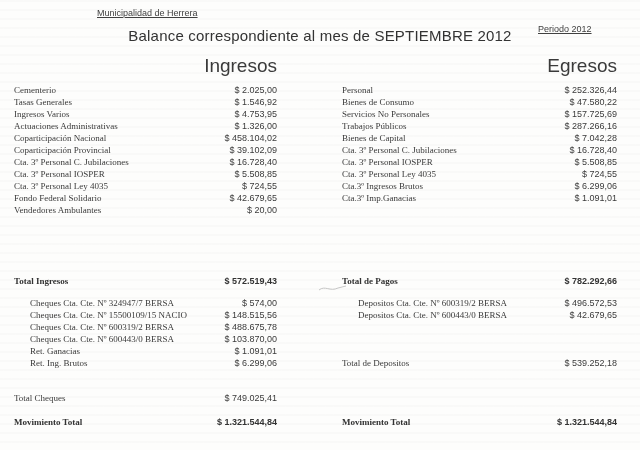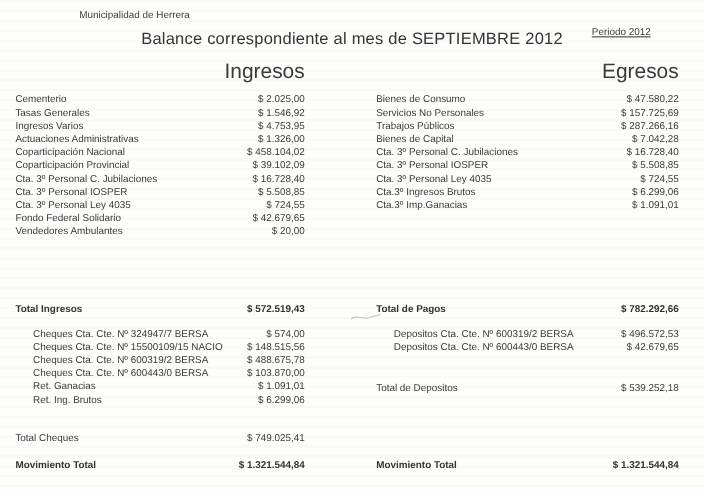--- a/index.html
+++ b/index.html
@@ -10,22 +10,22 @@
     color:#3a3a3a;
     overflow:hidden;
   }
   .page {
     position:relative;
     width:640px; height:450px;
     background:#fdfdfc;
     background-image:repeating-linear-gradient(180deg, rgba(0,0,0,0.015) 0 2px, transparent 2px 9px);
   }
   .org {
-    position:absolute; left:28px; top:8px;
-    font-size:9px; color:#404040;padding-left:44px;
+    position:absolute; left:53px; top:8px;
+    font-size:9px; text-decoration:underline; color:#404040;padding-left:44px;
   }
   .period {
     position:absolute; left:538px; top:24px;
     font-size:9px; text-decoration:underline; color:#404040;
   }
   .title {
     position:absolute; left:0; right:0; top:27px;
     text-align:center; font-size:15px; color:#333333;
     letter-spacing:0.2px;
   }
@@ -34,28 +34,28 @@
   .col-right { left:342px; width:275px; }
   .heading {
     position:absolute; top:0; left:0; right:0;
     text-align:right; font-size:19px; color:#3a3a3a;
   }
   .block { position:absolute; left:0; right:0; }
   .row {
     display:flex; justify-content:space-between; align-items:baseline;
     height:12px; line-height:12px; font-size:9px; white-space:nowrap;
   }
-  .row .lbl { text-align:left; }
+  .row .lbl { text-align:left;font-family:Liberation Serif, serif; }
   .row .val { text-align:right; }
   .bold, .bold .lbl, .bold .val { font-weight:bold; color:#333333; }
   .main-rows     { top:29px; }
   .total-row     { top:220px; }
   .sub-rows      { top:242px;margin-left:16px; }
   .total-cheques { top:337px; }
-  .total-depositos { top:291px; }
+  .total-depositos { top:302px; }
   .movimiento-row  { top:361px; }
   .pencil-mark {
     position:absolute; left:318px; top:283px; width:30px; height:10px;
     opacity:0.55; pointer-events:none;
   }
 </style>
 </head>
 <body>
 
 <div class="page">
@@ -165,20 +165,24 @@
           <span class="val">$ 1.321.544,84</span>
         </div>
     </div>
   </div>
 
   <div class="col col-right">
     <div class="heading">Egresos</div>
 
     <div class="block main-rows">
       <div class="row">
+          <span class="lbl">Personal</span>
+          <span class="val">$ 252.326,44</span>
+        </div>
+      <div class="row">
           <span class="lbl">Bienes de Consumo</span>
           <span class="val">$ 47.580,22</span>
         </div>
       <div class="row">
           <span class="lbl">Servicios No Personales</span>
           <span class="val">$ 157.725,69</span>
         </div>
       <div class="row">
           <span class="lbl">Trabajos Públicos</span>
           <span class="val">$ 287.266,16</span>

